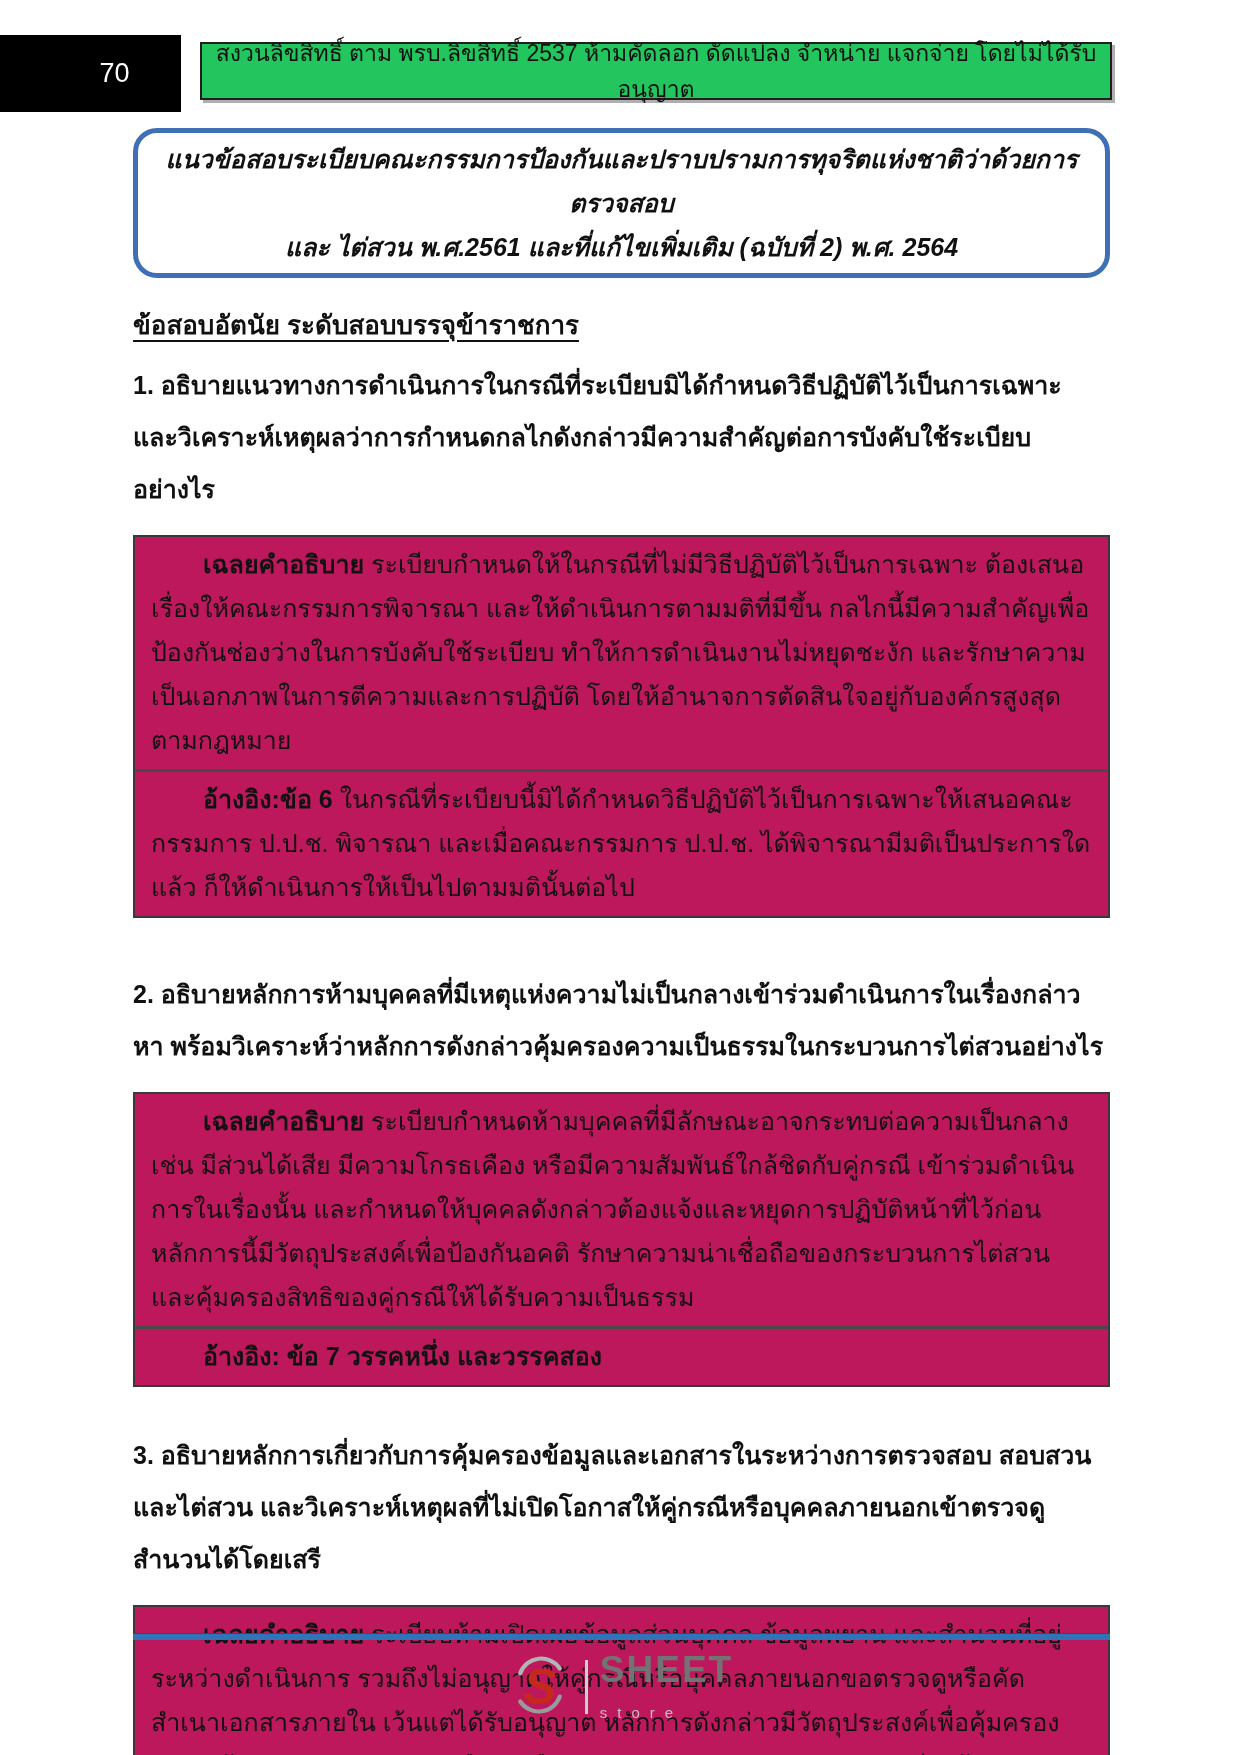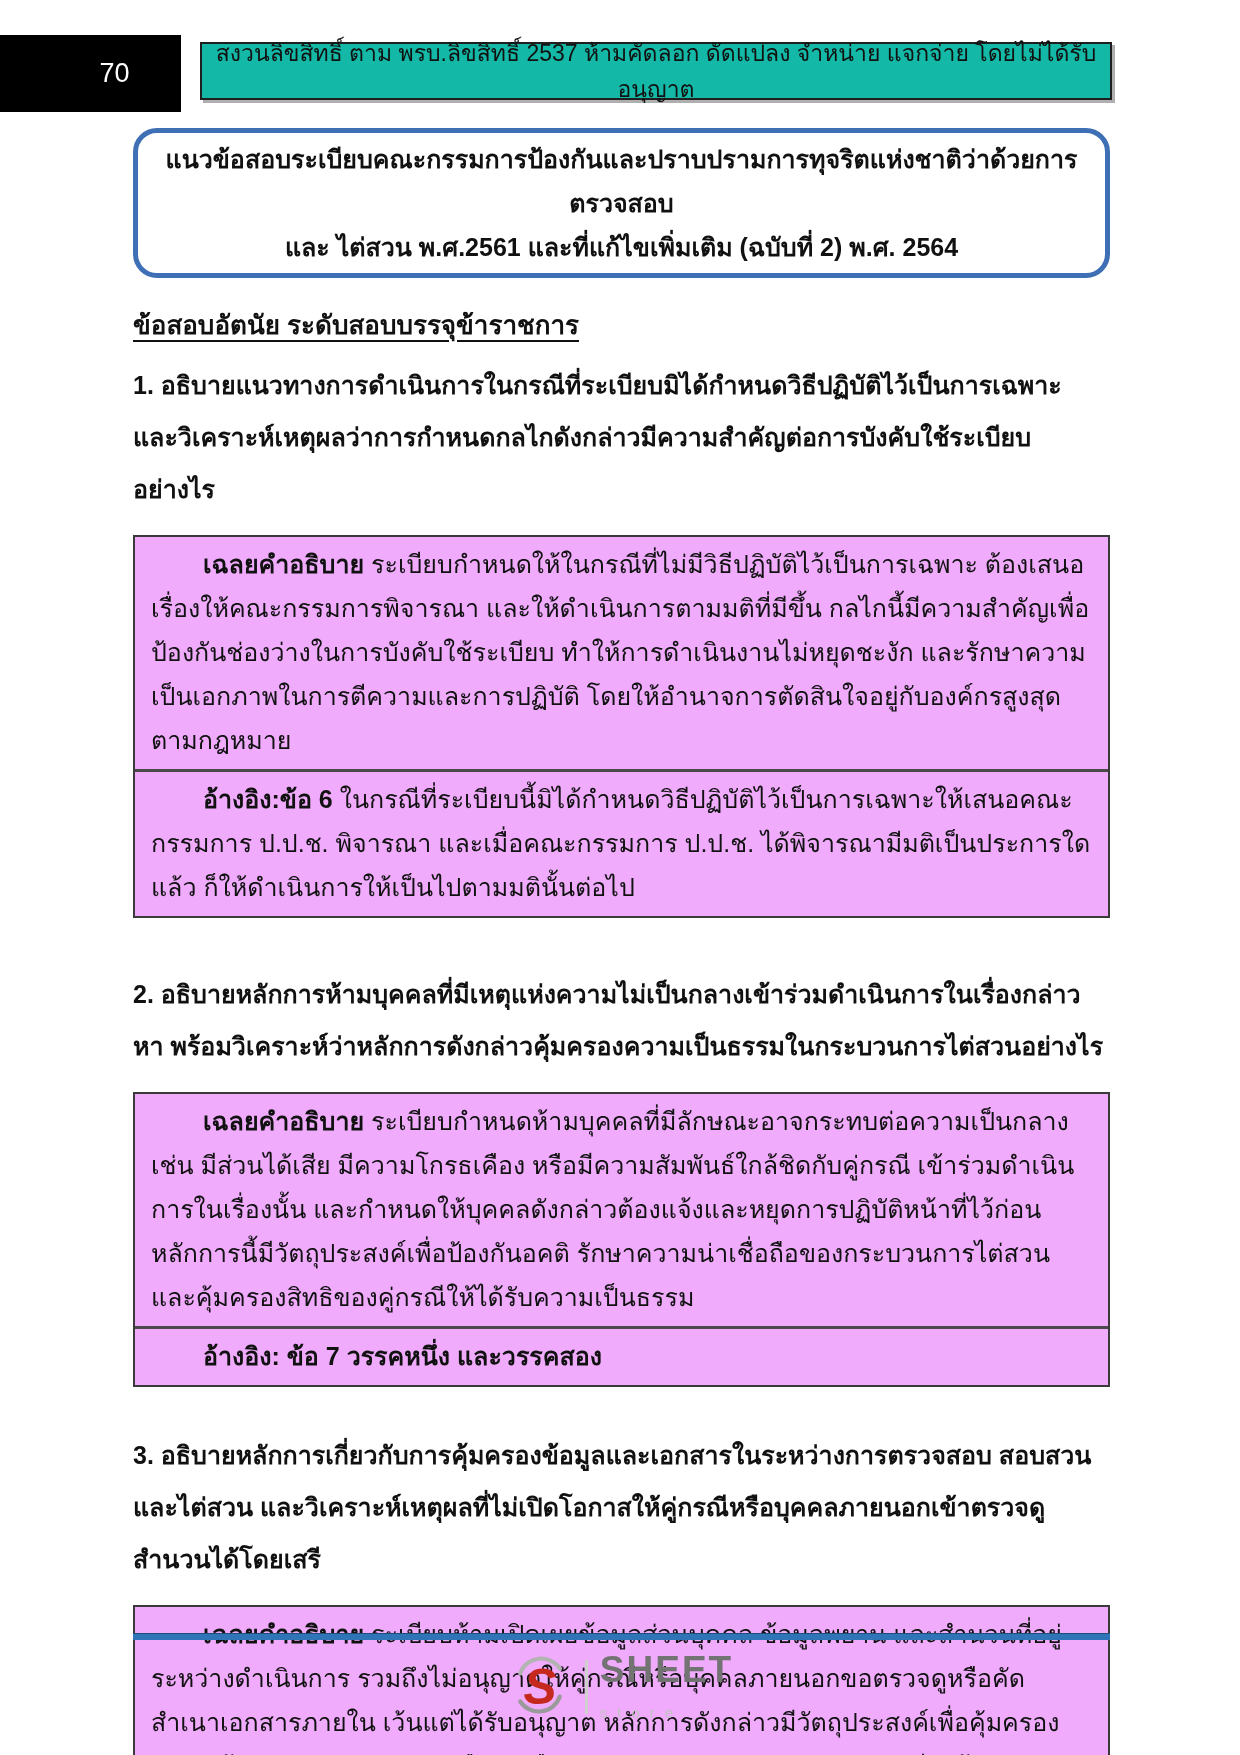--- a/index.html
+++ b/index.html
@@ -9,42 +9,42 @@
     overflow:hidden;
   }
   .pagenum-box {
     position:absolute; top:35px; left:0; width:181px; height:77px;
     background:#000; color:#fff; font-size:27px;
     display:flex; align-items:center; justify-content:center;
     padding-left:48px; box-sizing:border-box;
   }
   .copyright-box {
     position:absolute; top:42px; left:200px; width:912px; height:58px;
-    border:2px solid #1f1f1f; background:#14b8a6;
+    border:2px solid #1f1f1f; background:#22c55e;
     box-shadow:3px 3px 0 rgba(110,110,110,.55);
     display:flex; align-items:center; justify-content:center;
     font-size:23px; box-sizing:border-box; text-align:center;
   }
   .content { position:absolute; left:133px; top:128px; width:977px; }
   .title-box {
     border:5px solid #3f6fb5; border-radius:24px; min-height:104px;
     box-sizing:border-box; display:flex; flex-direction:column;
     justify-content:center; text-align:center; font-weight:bold;
-    font-size:25px; line-height:44px; padding:4px 10px;
+    font-size:25px; line-height:44px; padding:4px 10px;font-style:italic;
   }
   .section-heading {
     margin:26px 0 3px 0; font-size:26px; font-weight:bold;
     text-decoration:underline; text-underline-offset:6px;
   }
   .question {
     margin:14px 0 0 0; font-size:25px; line-height:52px; font-weight:bold;
   }
   .qb2 .question { margin-top:50px; }
   .qb3 .question { margin-top:42px; }
-  .answer-box { margin-top:20px; border:2px solid #3a3a3a; background:#f0abfc; }
+  .answer-box { margin-top:20px; border:2px solid #3a3a3a; background:#be185d; }
   .answer, .reference {
     margin:0; padding:5px 16px 7px 16px; font-size:25px; line-height:44px;
     text-indent:52px;
   }
   .reference { border-top:3px solid #4a4a4a; }
   .lbl { font-weight:bold; }
   .footer-line {
     position:absolute; top:1633px; left:133px; width:977px; height:6px;
     background:#2e74b6; border-top:1px solid #1f4e79;
   }

